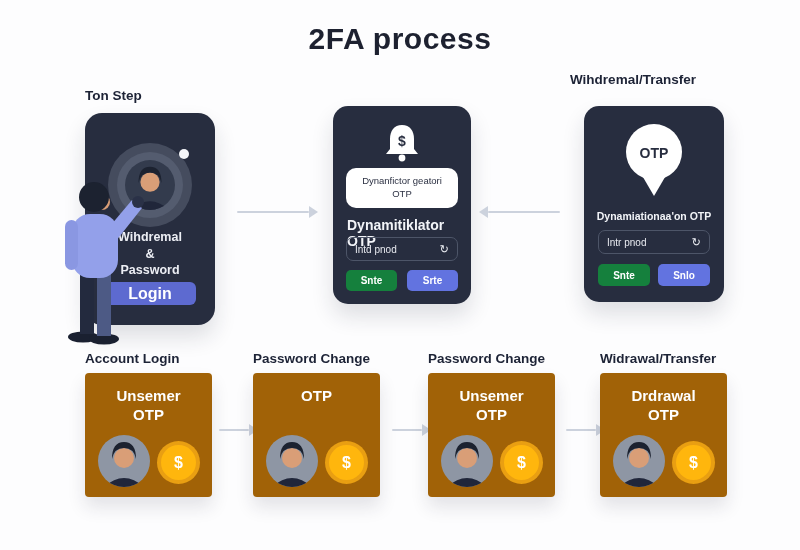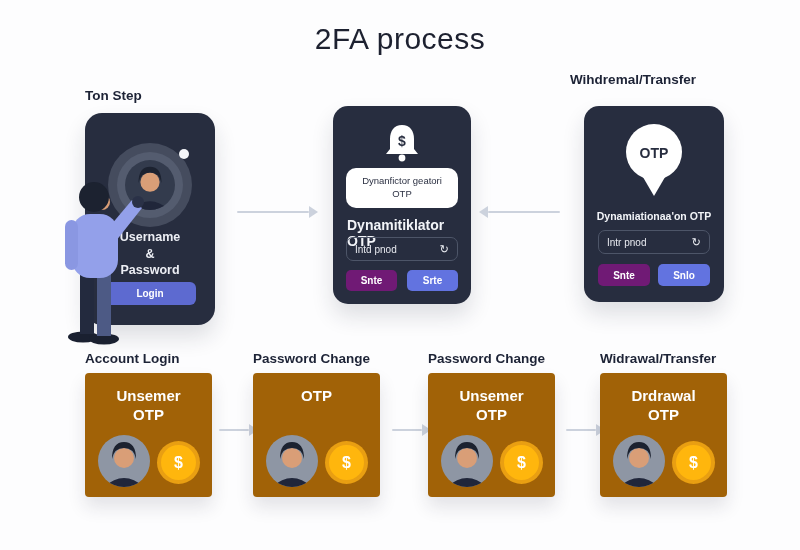--- a/index.html
+++ b/index.html
@@ -4,21 +4,21 @@
 <style>
   html,body{margin:0;padding:0;background:#fff;}
   .stage{
     position:relative;width:800px;height:550px;overflow:hidden;
     background:#fdfdfe;
     font-family:"Liberation Sans","DejaVu Sans",sans-serif;
     color:#1d2336;
   }
   .title{
     position:absolute;left:0;top:22px;width:100%;margin:0;
-    text-align:center;font-size:30px;font-weight:400;color:#1d2130;
+    text-align:center;font-size:30px;font-weight:700;color:#1d2130;
     letter-spacing:.5px;
   }
   .step-header{
     position:absolute;text-align:left;font-size:13.5px;font-weight:700;color:#1d2336;
   }
   .card{
     position:absolute;background:#272d3f;border-radius:15px;
     box-shadow:0 12px 22px rgba(30,35,55,.14);
   }
   
@@ -26,21 +26,21 @@
     background:#454c5e;display:flex;align-items:center;justify-content:center;}
   .ring2{width:66px;height:66px;border-radius:50%;background:#545c6f;
     display:flex;align-items:center;justify-content:center;}
   .avatar-inner{width:50px;height:50px;border-radius:50%;background:#333b4d;overflow:hidden;}
   .dot{position:absolute;left:94px;top:36px;width:10px;height:10px;border-radius:50%;background:#f4f6f9;}
   .cred{position:absolute;left:0;top:116px;width:100%;text-align:center;color:#eceef4;
     font-size:12.5px;font-weight:600;line-height:1.32;}
   .cred span{display:block;}
   .btn-login{
     position:absolute;left:19px;top:169px;width:92px;height:23px;border-radius:6px;
-    background:#5d6ad0;color:#fff;font-size:10px;font-weight:600;
+    background:#5d6ad0;color:#fff;font-size:16px;font-weight:600;
     display:flex;align-items:center;justify-content:center;cursor:pointer;
   }
   .person{position:absolute;left:50px;top:160px;width:98px;height:185px;}
   
   .bell-wrap{position:absolute;left:48px;top:16px;width:42px;height:44px;}
   .notice-box{
     position:absolute;left:13px;top:62px;width:112px;height:40px;background:#fff;border-radius:10px;
     display:flex;flex-direction:column;align-items:center;justify-content:center;
     font-size:9.5px;color:#2b3042;line-height:1.35;text-align:center;
   }
@@ -50,21 +50,21 @@
   .otp-input{
     position:absolute;height:24px;border:1.4px solid #4d5568;border-radius:7px;
     display:flex;align-items:center;justify-content:space-between;
     padding:0 8px;box-sizing:border-box;color:#e8eaf0;font-size:10px;
   }
   .refresh{font-size:11px;color:#eef0f5;cursor:pointer;}
   .btn{
     position:absolute;height:21px;border-radius:5px;color:#fff;font-size:10px;font-weight:700;
     display:flex;align-items:center;justify-content:center;cursor:pointer;
   }
-  .btn.orange{background:#701a75;}
+  .btn.orange{background:#15803d;}
   .btn.blue{background:#6273e0;}
   
   .pin-wrap{position:absolute;left:38px;top:16px;width:64px;height:78px;}
   
   .arrow{position:absolute;height:2px;background:#ccd2dd;border-radius:2px;}
   .arrow-right::after{content:"";position:absolute;right:-9px;top:-5px;width:0;height:0;
     border-top:6px solid transparent;border-bottom:6px solid transparent;border-left:9px solid #ccd2dd;}
   .arrow-left::before{content:"";position:absolute;left:-9px;top:-5px;width:0;height:0;
     border-top:6px solid transparent;border-bottom:6px solid transparent;border-right:9px solid #ccd2dd;}
   
@@ -98,21 +98,21 @@
           <svg viewBox="0 0 52 52" width="50" height="50">
             <circle cx="26" cy="23" r="10" fill="#d99e77"></circle>
             <path d="M14 24 Q14 7 26 7 Q38 7 38 24 Q36 13 26 13 Q16 13 14 24 Z" fill="#1c2230"></path>
             <path d="M4 54 Q26 32 48 54 L48 56 L4 56 Z" fill="#20263a"></path>
           </svg>
         </div>
       </div>
     </div>
     <div class="dot"></div>
     <div class="cred">
-      <span>Username</span>
+      <span>Wihdremal</span>
       <span>&amp;</span>
       <span>Password</span>
     </div>
     <div class="btn-login">Login</div>
   </div>
 
   <div class="person">
     <svg viewBox="0 0 98 185" width="98" height="185">
 
       <ellipse cx="33" cy="177" rx="15" ry="5.5" fill="#1a2030"></ellipse>

